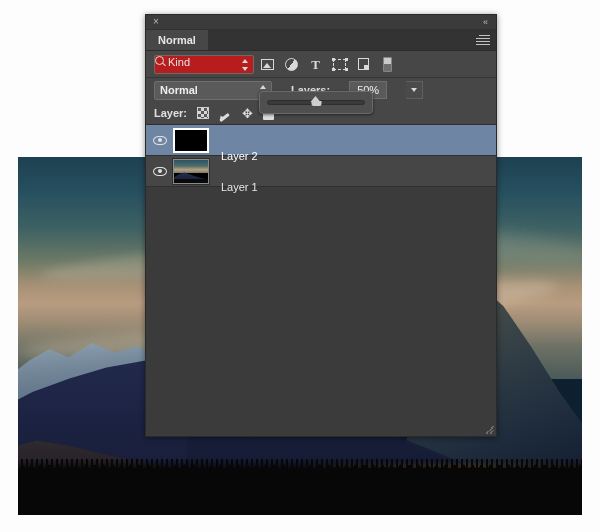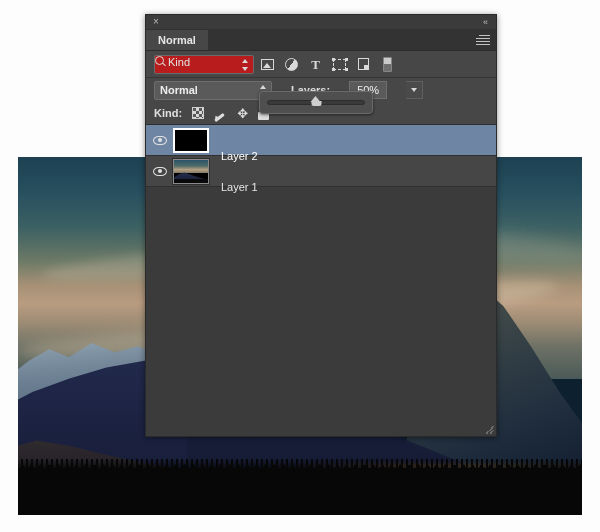--- a/index.html
+++ b/index.html
@@ -480,21 +480,21 @@
         <span class="spinner"></span>
       </div>
       <div class="opacity-label">Layers:</div>
       <div class="opacity-field">50%</div>
       <div class="opacity-arrow">
           <span></span>
         </div>
     </div>
 
     <div class="lock-row">
-      <span class="lock-label">Kind:</span>
+      <span class="lock-label">Layer:</span>
       <span class="ic-checker"></span>
       <span class="ic-brush"></span>
       <span class="ic-move">✥</span>
       <span class="ic-lockpad"></span>
     </div>
 
     <div class="slider-popup">
       <div class="slider-track">
         <div class="slider-handle" id="opacity-handle" style="left: 50%;"></div>
       </div>

